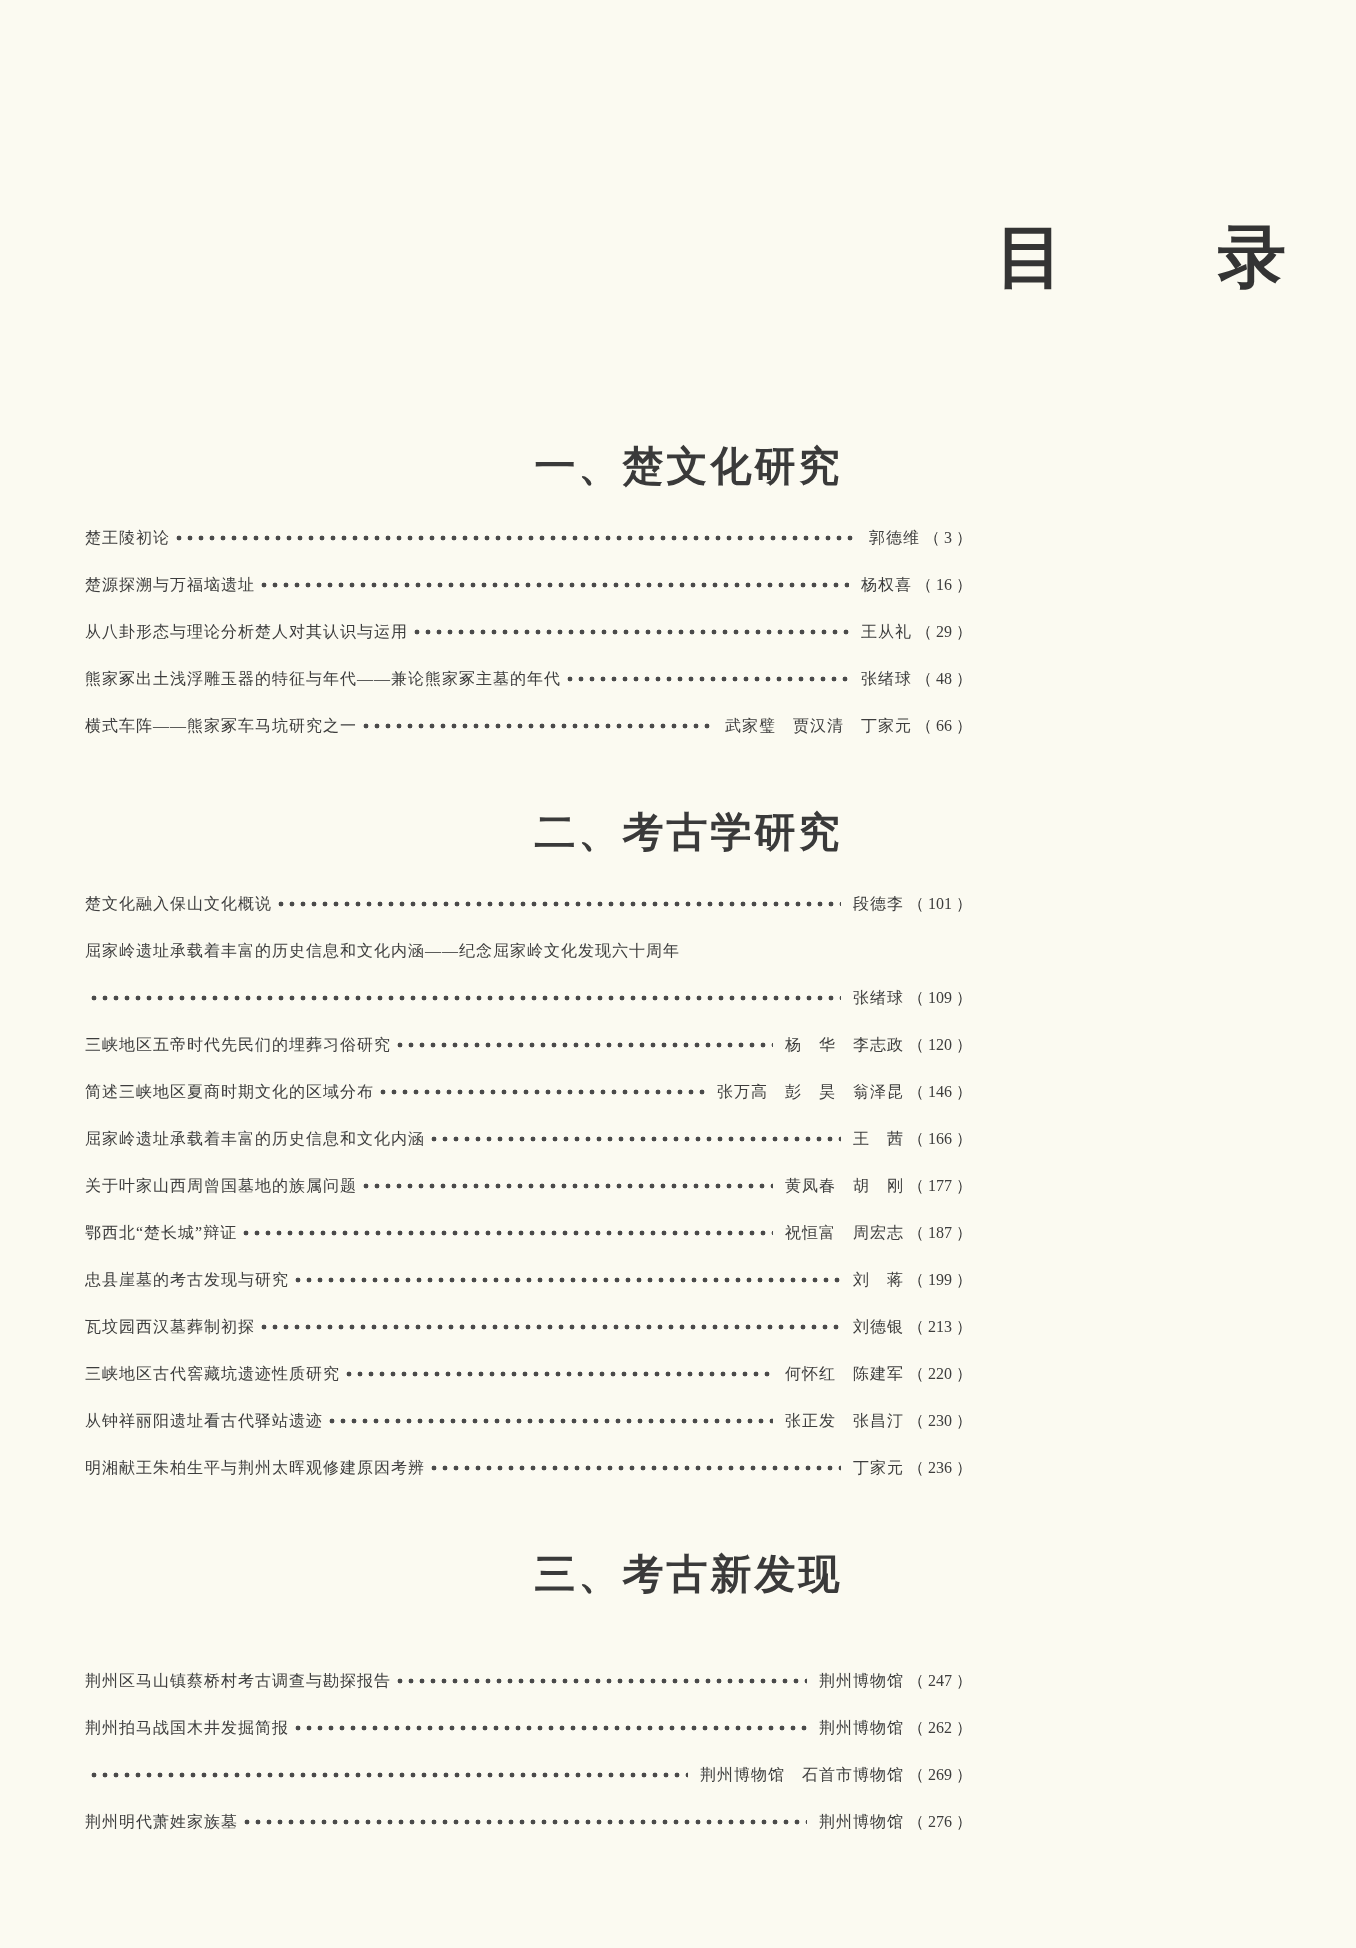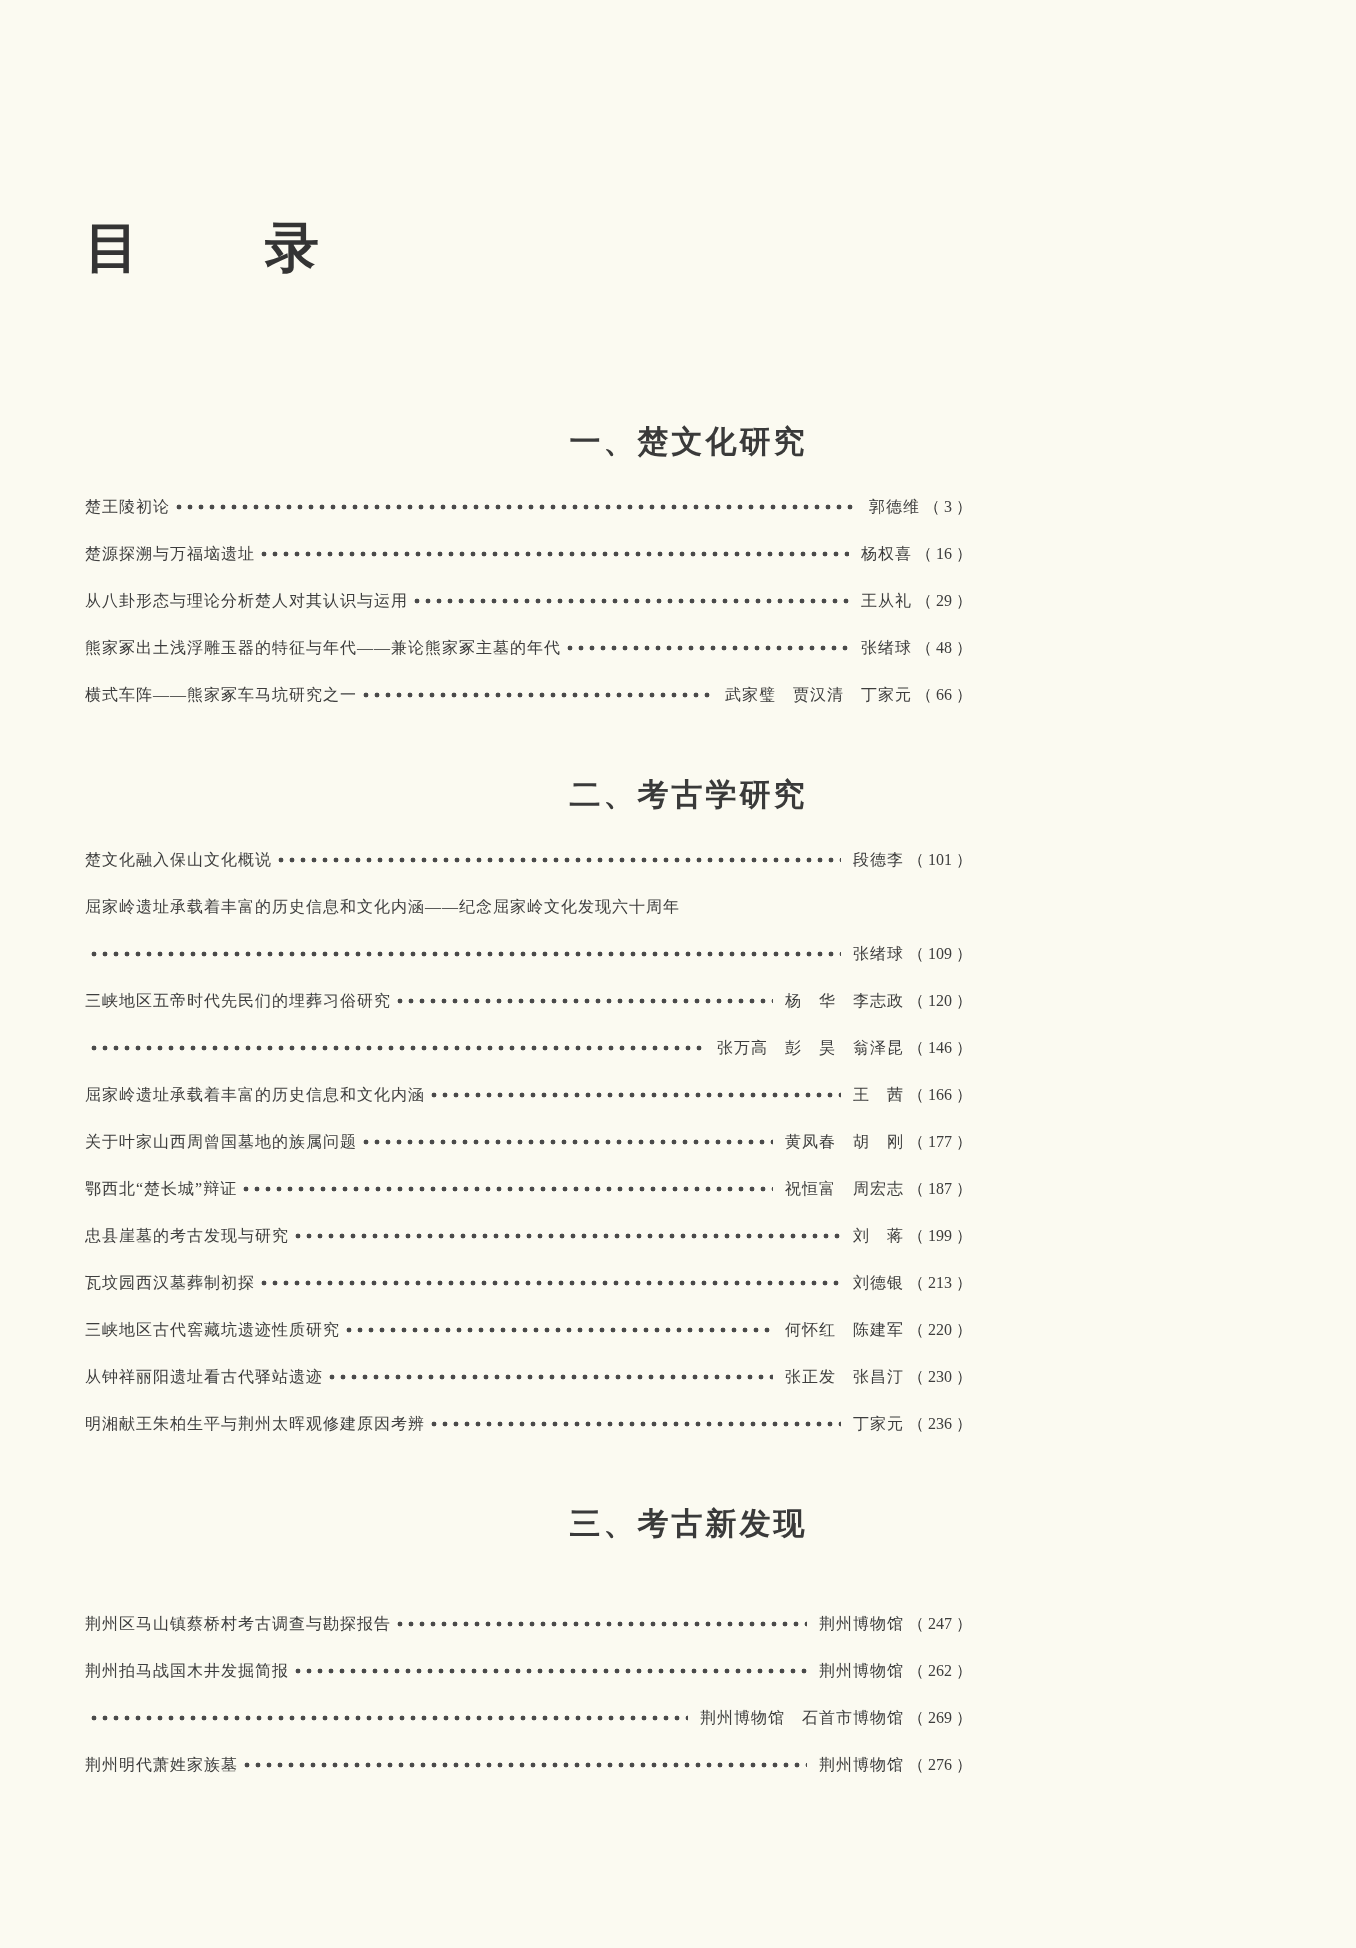--- a/index.html
+++ b/index.html
@@ -9,32 +9,32 @@
     margin:0 auto;
     background:#fbfaf1;
     overflow:hidden;
     font-family:"Liberation Serif", serif;
     color:#3d3d3d;
     box-sizing:border-box;
     padding:0 64px 0 85px;
   }
   .toc-title{
     margin:212px 0 0;
-    text-align:left;
-    font-size:54px;
+    text-align:right;
+    font-size:68px;
     font-weight:bold;
     color:#343434;
     letter-spacing:6px;
   }
   #sections{display:block;}
   .toc-section h2{
     text-align:center;
     font-family:"Liberation Sans", sans-serif;
     font-weight:bold;
-    font-size:31px;
+    font-size:41px;
     color:#3a3a3a;
     margin:56px 0 20px;
     letter-spacing:3px;
   }
   #sections section:first-child h2{margin-top:136px;}
   #sections section:nth-child(3) h2{margin-bottom:55px;}
   .entries{display:flex;flex-direction:column;padding-right:320px;}
   .entry{
     display:flex;
     align-items:baseline;
@@ -129,20 +129,21 @@
   </div>
 
   <div class="entry">
     <span class="entry-title">三峡地区五帝时代先民们的埋葬习俗研究</span>
     <span class="leader"></span>
     <span class="entry-authors">杨　华　李志政</span>
     <span class="entry-page">（ 120 ）</span>
   </div>
 
   <div class="entry">
+    <span class="entry-title">简述三峡地区夏商时期文化的区域分布</span>
     <span class="leader"></span>
     <span class="entry-authors">张万高　彭　昊　翁泽昆</span>
     <span class="entry-page">（ 146 ）</span>
   </div>
 
   <div class="entry">
     <span class="entry-title">屈家岭遗址承载着丰富的历史信息和文化内涵</span>
     <span class="leader"></span>
     <span class="entry-authors">王　茜</span>
     <span class="entry-page">（ 166 ）</span>

